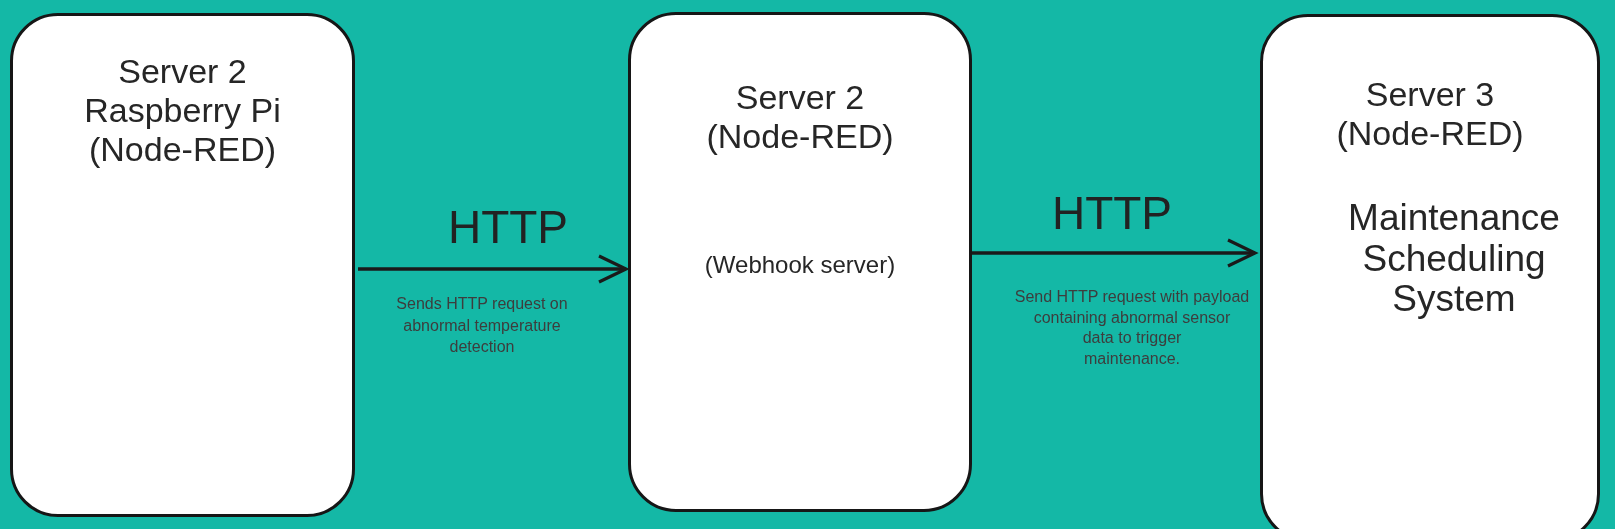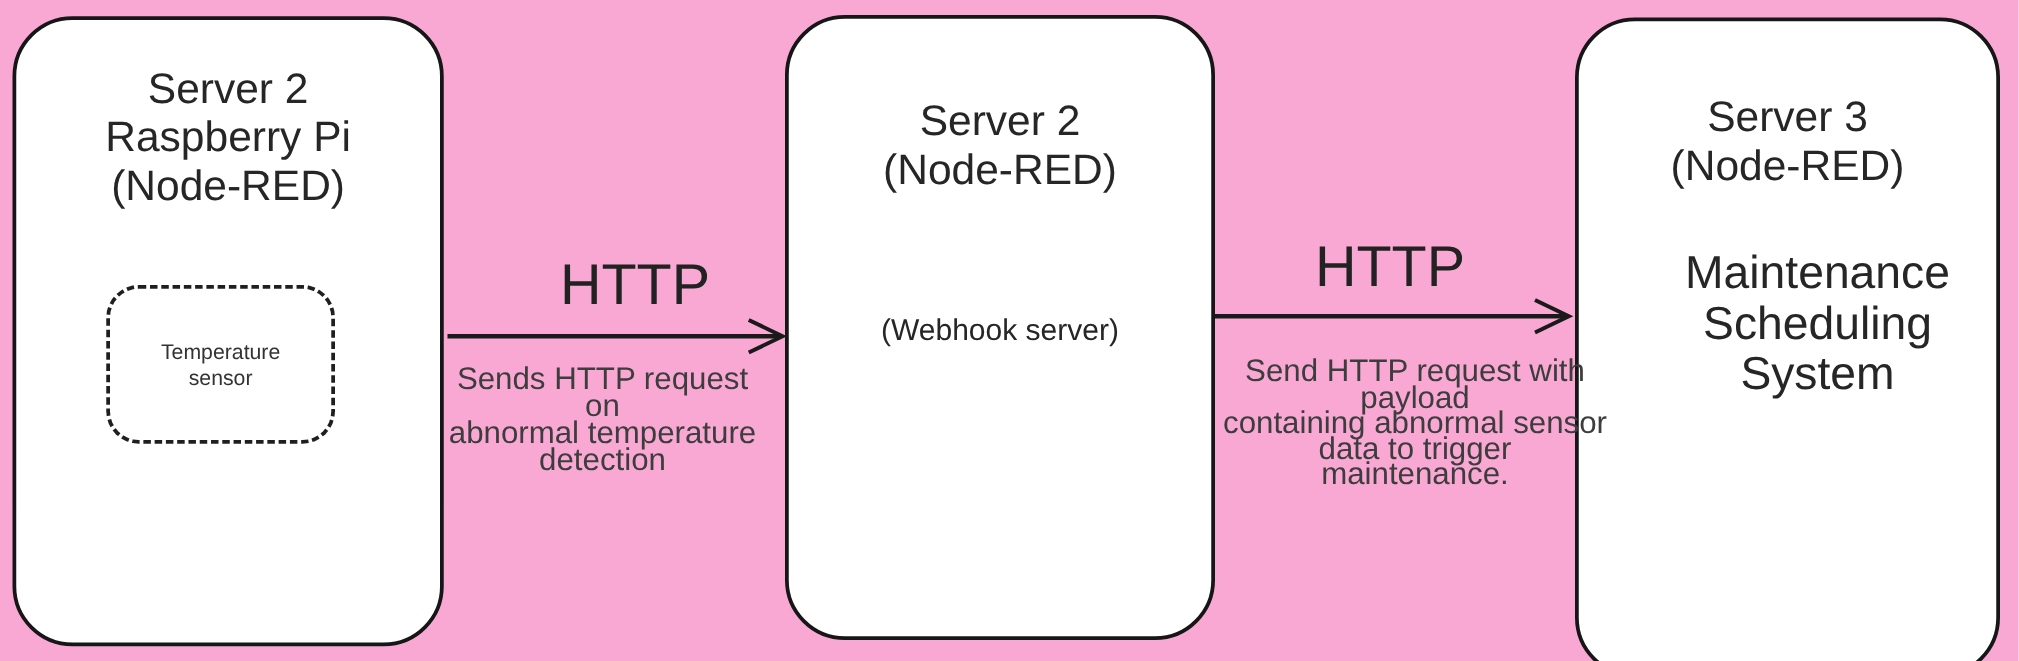--- a/index.html
+++ b/index.html
@@ -5,21 +5,21 @@
   html, body {
     margin: 0;
     padding: 0;
     background: #ffffff;
     font-family: "Liberation Sans", "DejaVu Sans", sans-serif;
   }
   .canvas {
     position: relative;
     width: 1615px;
     height: 529px;
-    background: #f9a8d4;
+    background: #14b8a6;
     overflow: hidden;
   }
   .node {
     position: absolute;
     border: 3px solid #161616;
     border-radius: 48px;
     background: #ffffff;
     box-sizing: border-box;
   }
   .node-title {
@@ -71,45 +71,41 @@
     position: absolute;
     text-align: center;
     font-size: 46px;
     line-height: 36px;
     color: #222222;
     white-space: pre-line;
   }
   .edge-desc {
     position: absolute;
     text-align: center;
-    font-size: 25px;
+    font-size: 16px;
     line-height: 20.5px;
     color: #3d3d3d;
     white-space: pre-line;
   }
   svg.connectors {
     position: absolute;
     left: 0;
     top: 0;
     pointer-events: none;
   }
 </style>
 </head>
 <body>
 
 <div class="canvas">
 
   <div class="node" style="left:10px; top:13px; width:345px; height:504px;">
     <div class="node-title" style="top:36px;">Server 2
 Raspberry Pi
 (Node-RED)</div>
-    <div class="dashed-node" style="left:72px; top:212px; width:183px; height:127px;">
-      <div class="label">Temperature
-sensor</div>
-    </div>
   </div>
 
   <div class="node" style="left:628px; top:12px; width:344px; height:500px;">
     <div class="node-title" style="top:63px;">Server 2
 (Node-RED)</div>
     <div class="node-subtitle-big" style="top:230px; font-size:24px; line-height:40px;">(Webhook server)</div>
   </div>
 
   <div class="node" style="left:1260px; top:14px; width:340px; height:528px;">
     <div class="node-title" style="top:58px;">Server 3

